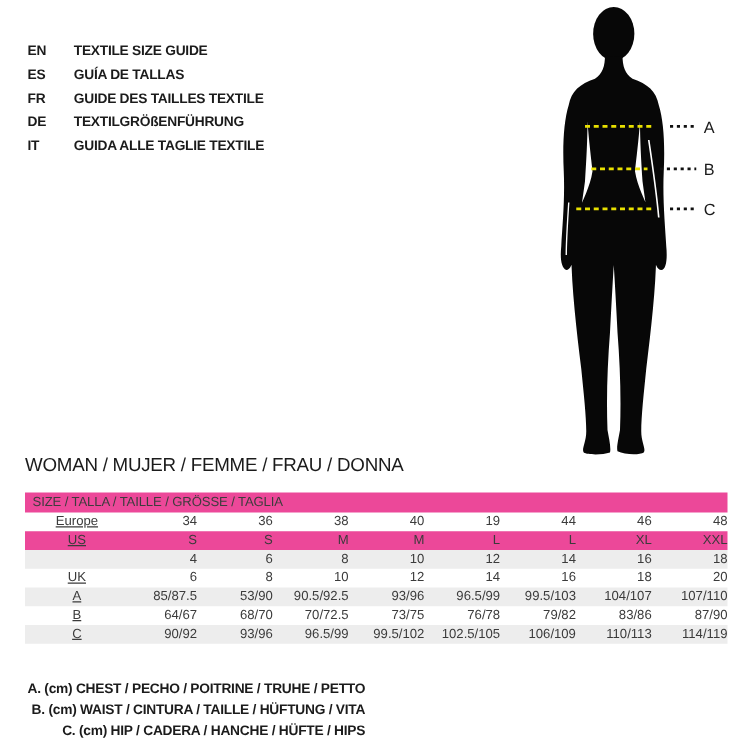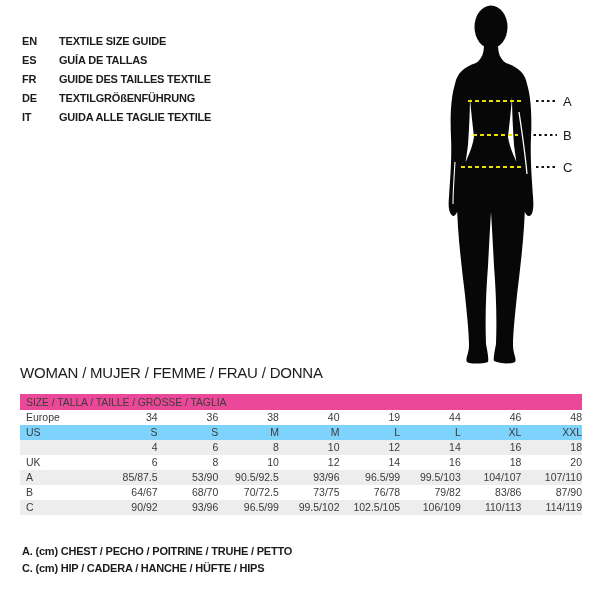--- a/index.html
+++ b/index.html
@@ -22,26 +22,26 @@
   .measure-label{font-family:"Liberation Sans", sans-serif;font-size:13px;fill:#1b1b1b;}
 
   
   .section-title{position:absolute;left:20px;top:364px;font-size:15px;font-weight:normal;color:#1b1b1b;letter-spacing:-0.2px;white-space:nowrap;}
 
   
   .size-table{position:absolute;left:20px;top:394px;width:562px;}
   .size-table-header{height:16px;line-height:16px;background:#c3c3c3;color:#3d3d3d;font-size:10.5px;padding-left:6px;letter-spacing:-0.1px;}
   .size-row{display:grid;grid-template-columns:77px repeat(8,1fr);height:15px;line-height:15px;font-size:10.5px;color:#3b3b3b;}
   .size-row.shade{background:#ededed;}
-  .size-row .row-label{padding-left:6px;text-align:left;}
+  .size-row .row-label{padding-left:6px;text-align:center;text-decoration:underline;}
   .size-row .cell{text-align:right;}
 
   
   .legend-block{position:absolute;left:22px;top:543px;}
-  .legend-line{font-size:11px;font-weight:bold;color:#1b1b1b;line-height:17px;letter-spacing:-0.2px;white-space:nowrap;}
+  .legend-line{font-size:11px;font-weight:bold;color:#1b1b1b;line-height:17px;letter-spacing:-0.2px;white-space:nowrap;text-align:right;}
 </style>
 </head>
 <body>
 
 <div id="page">
 
   <div class="lang-block">
       <div class="lang-row">
        <span class="lang-code">EN</span>
        <span class="lang-text">TEXTILE SIZE GUIDE</span>
@@ -135,21 +135,21 @@
        <span class="row-label">Europe</span>
           <span class="cell">34</span>
           <span class="cell">36</span>
           <span class="cell">38</span>
           <span class="cell">40</span>
           <span class="cell">19</span>
           <span class="cell">44</span>
           <span class="cell">46</span>
           <span class="cell">48</span>
      </div>
-        <div class="size-row shade" style="background: #7dd3fc;">
+        <div class="size-row shade" style="background: #ec4899;">
        <span class="row-label">US</span>
           <span class="cell">S</span>
           <span class="cell">S</span>
           <span class="cell">M</span>
           <span class="cell">M</span>
           <span class="cell">L</span>
           <span class="cell">L</span>
           <span class="cell">XL</span>
           <span class="cell">XXL</span>
      </div>
@@ -206,16 +206,17 @@
           <span class="cell">102.5/105</span>
           <span class="cell">106/109</span>
           <span class="cell">110/113</span>
           <span class="cell">114/119</span>
      </div>
       </div>
   </div>
 
   <div class="legend-block">
       <div class="legend-line">A. (cm) CHEST / PECHO / POITRINE / TRUHE / PETTO</div>
+      <div class="legend-line">B. (cm) WAIST / CINTURA / TAILLE / HÜFTUNG / VITA</div>
       <div class="legend-line">C. (cm) HIP / CADERA / HANCHE / HÜFTE / HIPS</div>
     </div>
 
 </div>
 
 </body></html>

